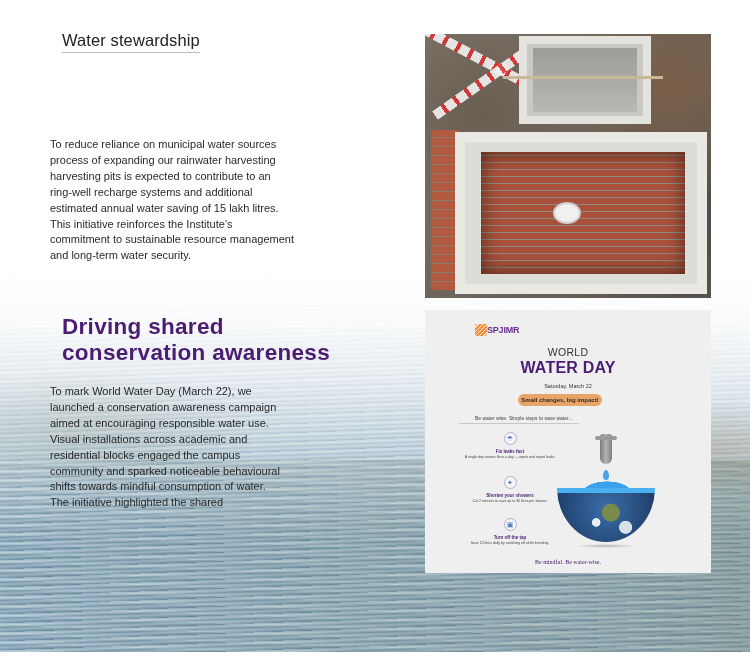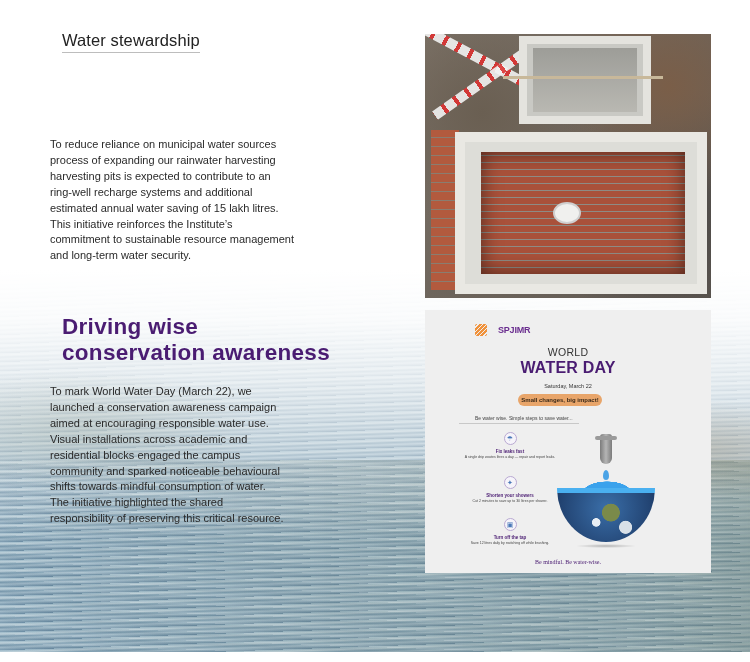--- a/index.html
+++ b/index.html
@@ -100,21 +100,21 @@
       position: absolute; left: 6px; top: 96px; width: 28px; height: 160px;
       background: repeating-linear-gradient(0deg, #b25a3e 0 8px, #8a7d70 8px 9px);
     }
 
     
     .poster {
       position: absolute; left: 425px; top: 290px; width: 286px; height: 263px;
       background: #efefef; overflow: hidden;
     }
     .poster .logo {
-      position: absolute; left: 50px; top: 14px; display: flex; align-items: center; gap: 11px;
+      position: absolute; left: 50px; top: 14px; display: flex; align-items: center; gap: 0;
     }
     .poster .logo-mark {
       width: 12px; height: 12px; border-radius: 2px;
       background: repeating-linear-gradient(135deg, #f0913a 0 2px, transparent 2px 3px);
     }
     .poster .logo-text { font-size: 9px; font-weight: 700; color: #6a2d8f; letter-spacing: -0.2px; }
     .poster .world {
       position: absolute; left: 0; width: 286px; top: 36px; text-align: center;
       font-size: 10.5px; color: #333; letter-spacing: 0.3px;
     }
@@ -213,34 +213,33 @@
     <div class="pit-back"></div>
     <div class="pit-back-inner"></div>
     <div class="rod"></div>
     <div class="brick-rim"></div>
     <div class="pit-front"></div>
     <div class="pit-front-inner"></div>
     <div class="pipe"></div>
   </div>
 
   <h2 class="heading h2">
-    <span class="line">Driving wise</span>
+    <span class="line">Driving shared</span>
     <span class="line">conservation awareness</span>
   </h2>
 
   <p class="body-text p2">
     <span class="line">To mark World Water Day (March 22), we</span>
     <span class="line">launched a conservation awareness campaign</span>
     <span class="line">aimed at encouraging responsible water use.</span>
     <span class="line">Visual installations across academic and</span>
     <span class="line">residential blocks engaged the campus</span>
     <span class="line">community and sparked noticeable behavioural</span>
     <span class="line">shifts towards mindful consumption of water.</span>
     <span class="line">The initiative highlighted the shared</span>
-    <span class="line">responsibility of preserving this critical resource.</span>
   </p>
 
   <div class="poster">
     <div class="logo">
       <span class="logo-mark"></span>
       <span class="logo-text">SPJIMR</span>
     </div>
     <div class="world">WORLD</div>
     <div class="wday">WATER DAY</div>
     <div class="date">Saturday, March 22</div>

